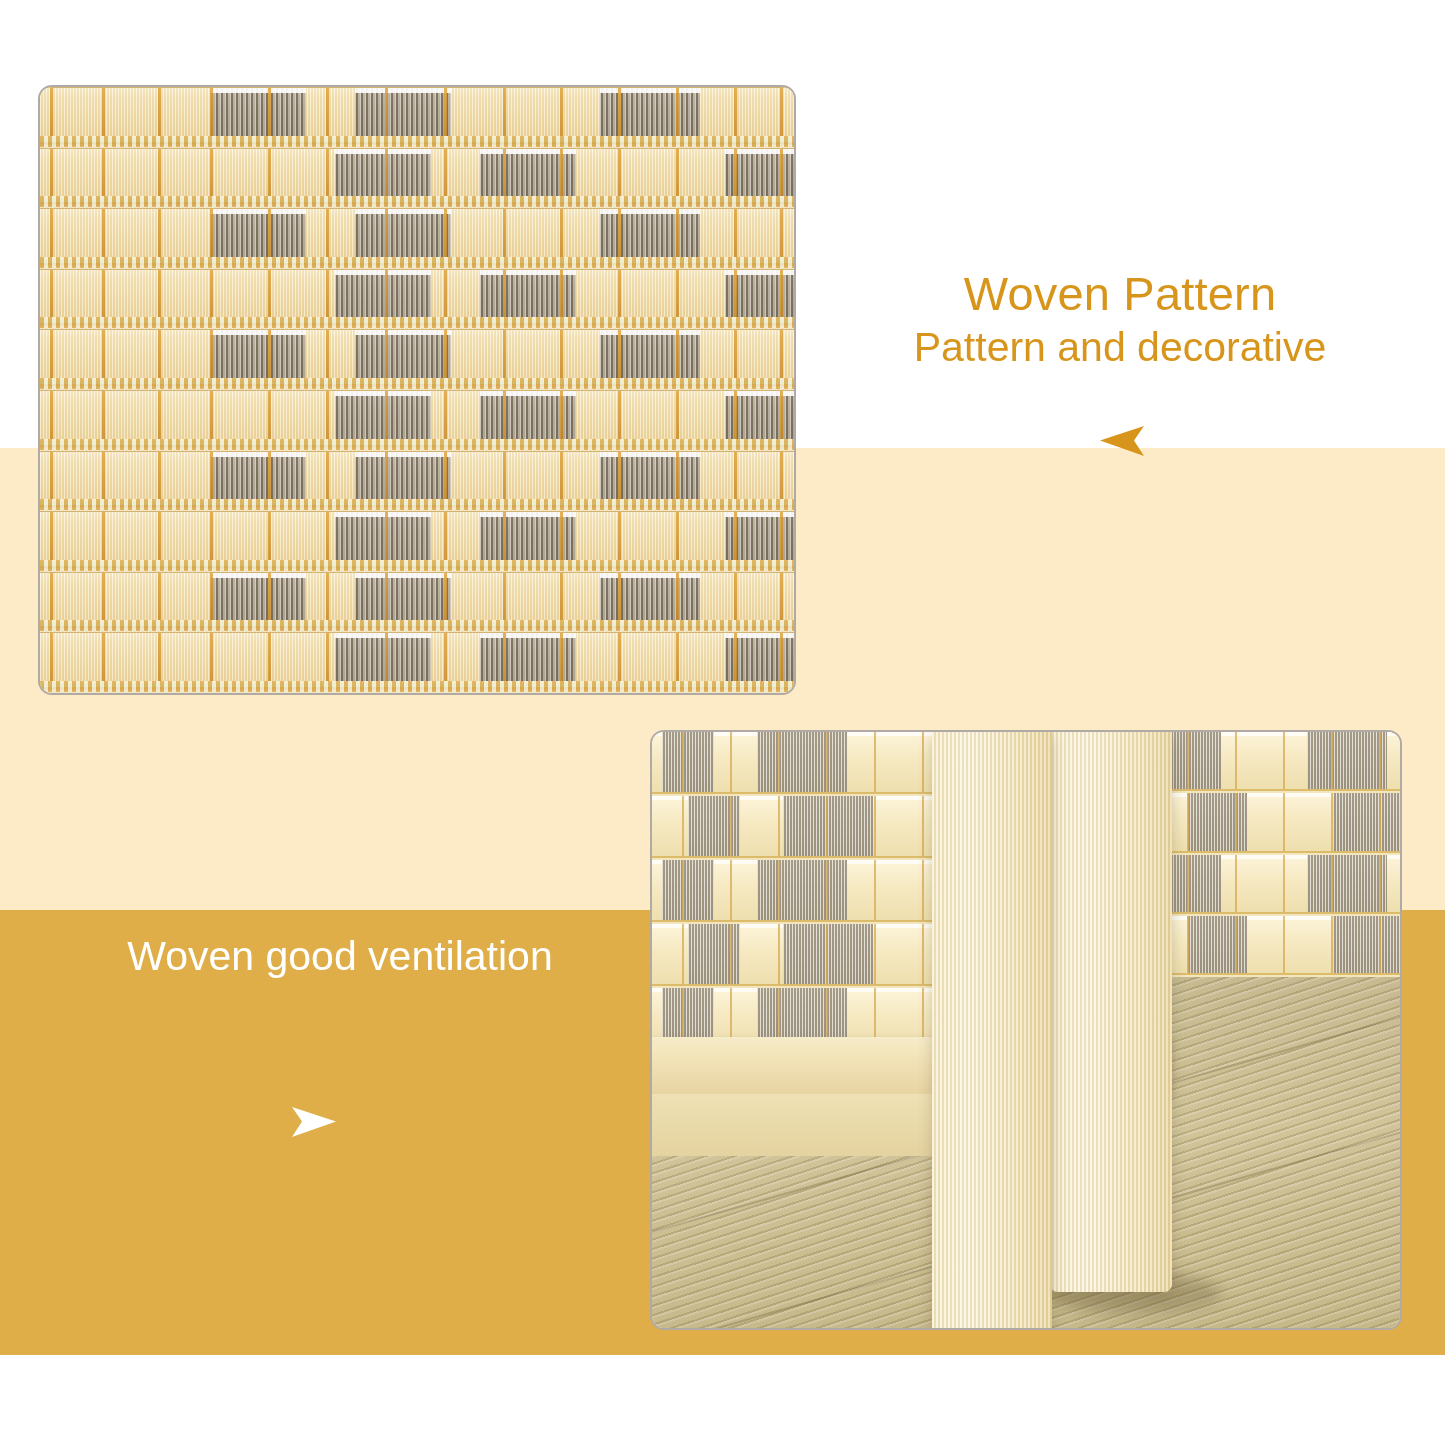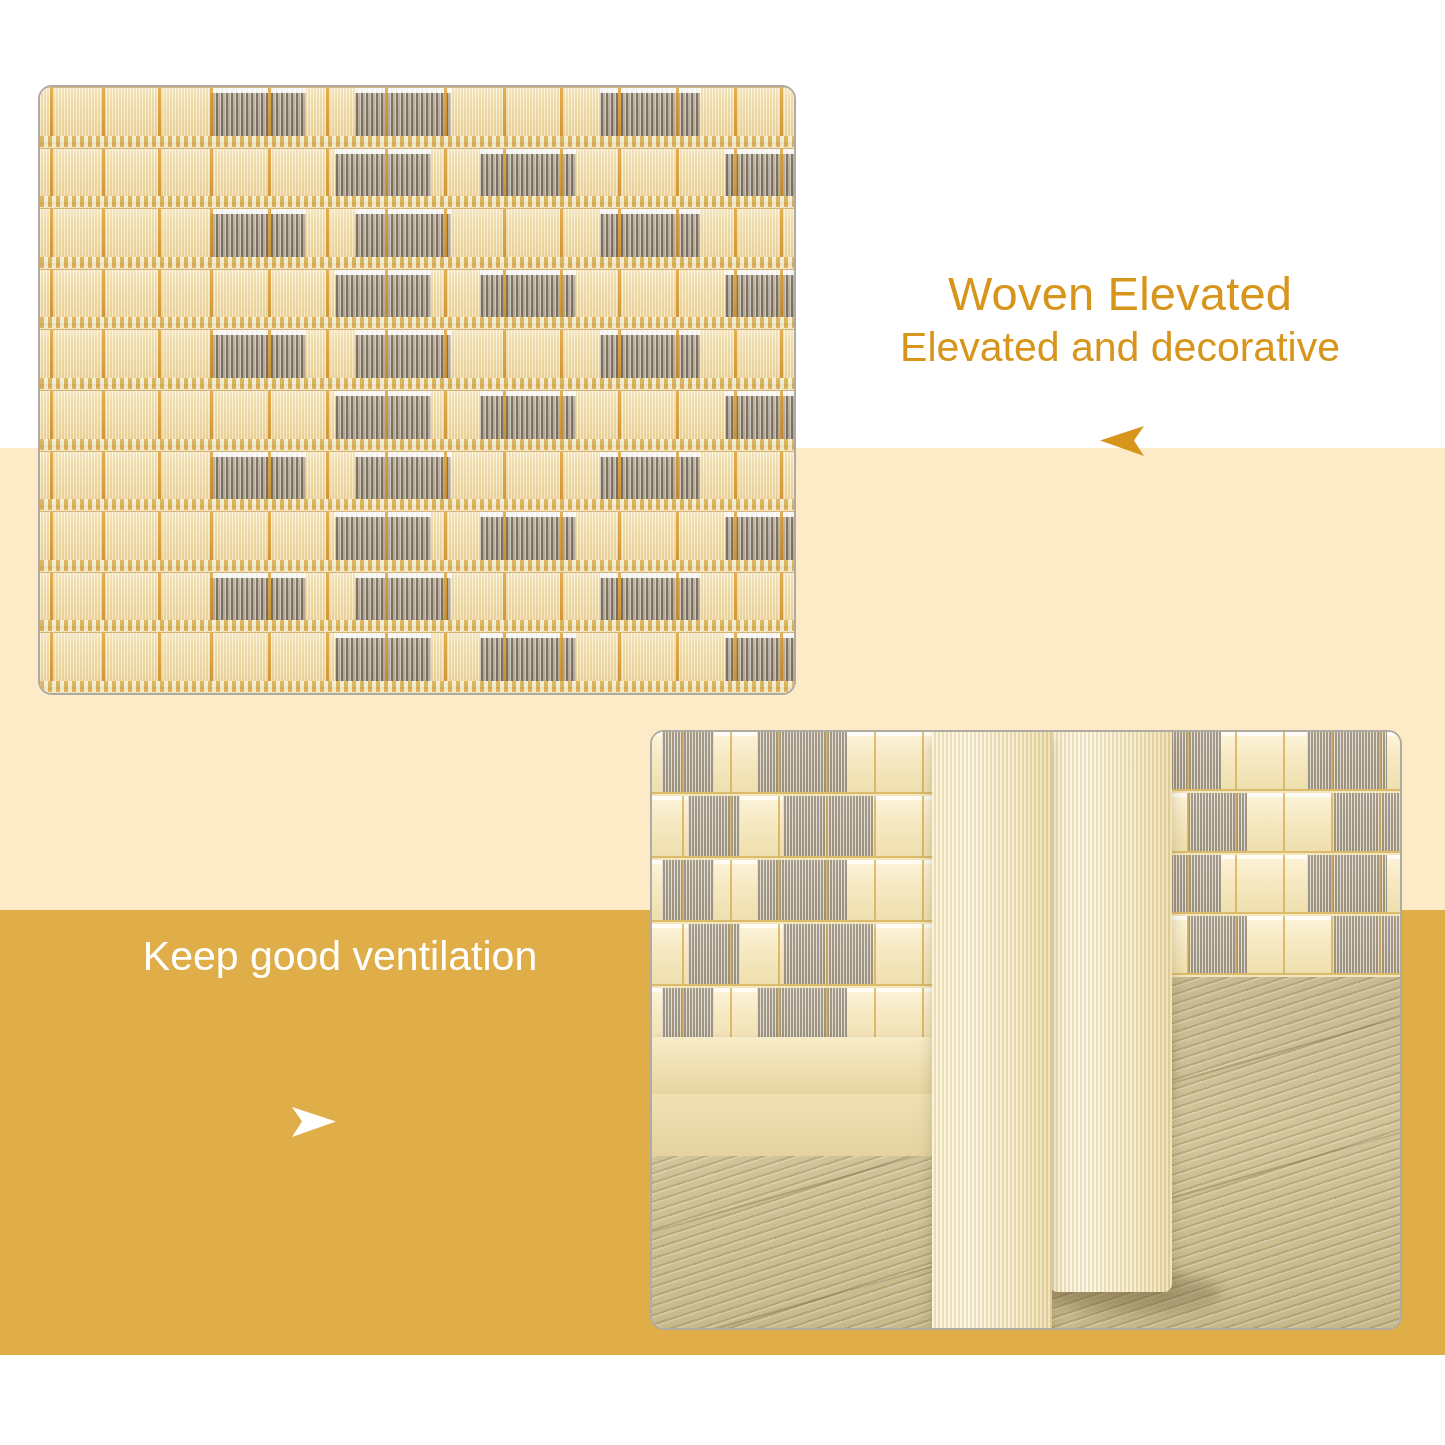--- a/index.html
+++ b/index.html
@@ -522,29 +522,29 @@
 
       <div class="shadow" id="shadow-b"></div>
 
       <div class="post" id="post-back"></div>
 
       <div class="post" id="post-front"></div>
     </div>
   </div>
 
   <div id="woven-text">
-    <div id="woven-title">Woven Elevated</div>
-    <div id="woven-sub">Elevated and decorative</div>
+    <div id="woven-title">Woven Pattern</div>
+    <div id="woven-sub">Pattern and decorative</div>
   </div>
 
   <svg class="arrow" id="arrow-left" width="48" height="34" viewBox="0 0 48 34">
     <path d="M46 2 L2 16.5 L46 32 L36 16.5 Z" fill="#d8951c"></path>
   </svg>
 
   <div id="base-text">
-    <div id="base-sub">Keep good ventilation</div>
+    <div id="base-sub">Woven good ventilation</div>
   </div>
 
   <svg class="arrow" id="arrow-right" width="48" height="34" viewBox="0 0 48 34">
     <path d="M2 2 L46 16.5 L2 32 L12 16.5 Z" fill="#ffffff"></path>
   </svg>
 
 </div>
 
 </body></html>

